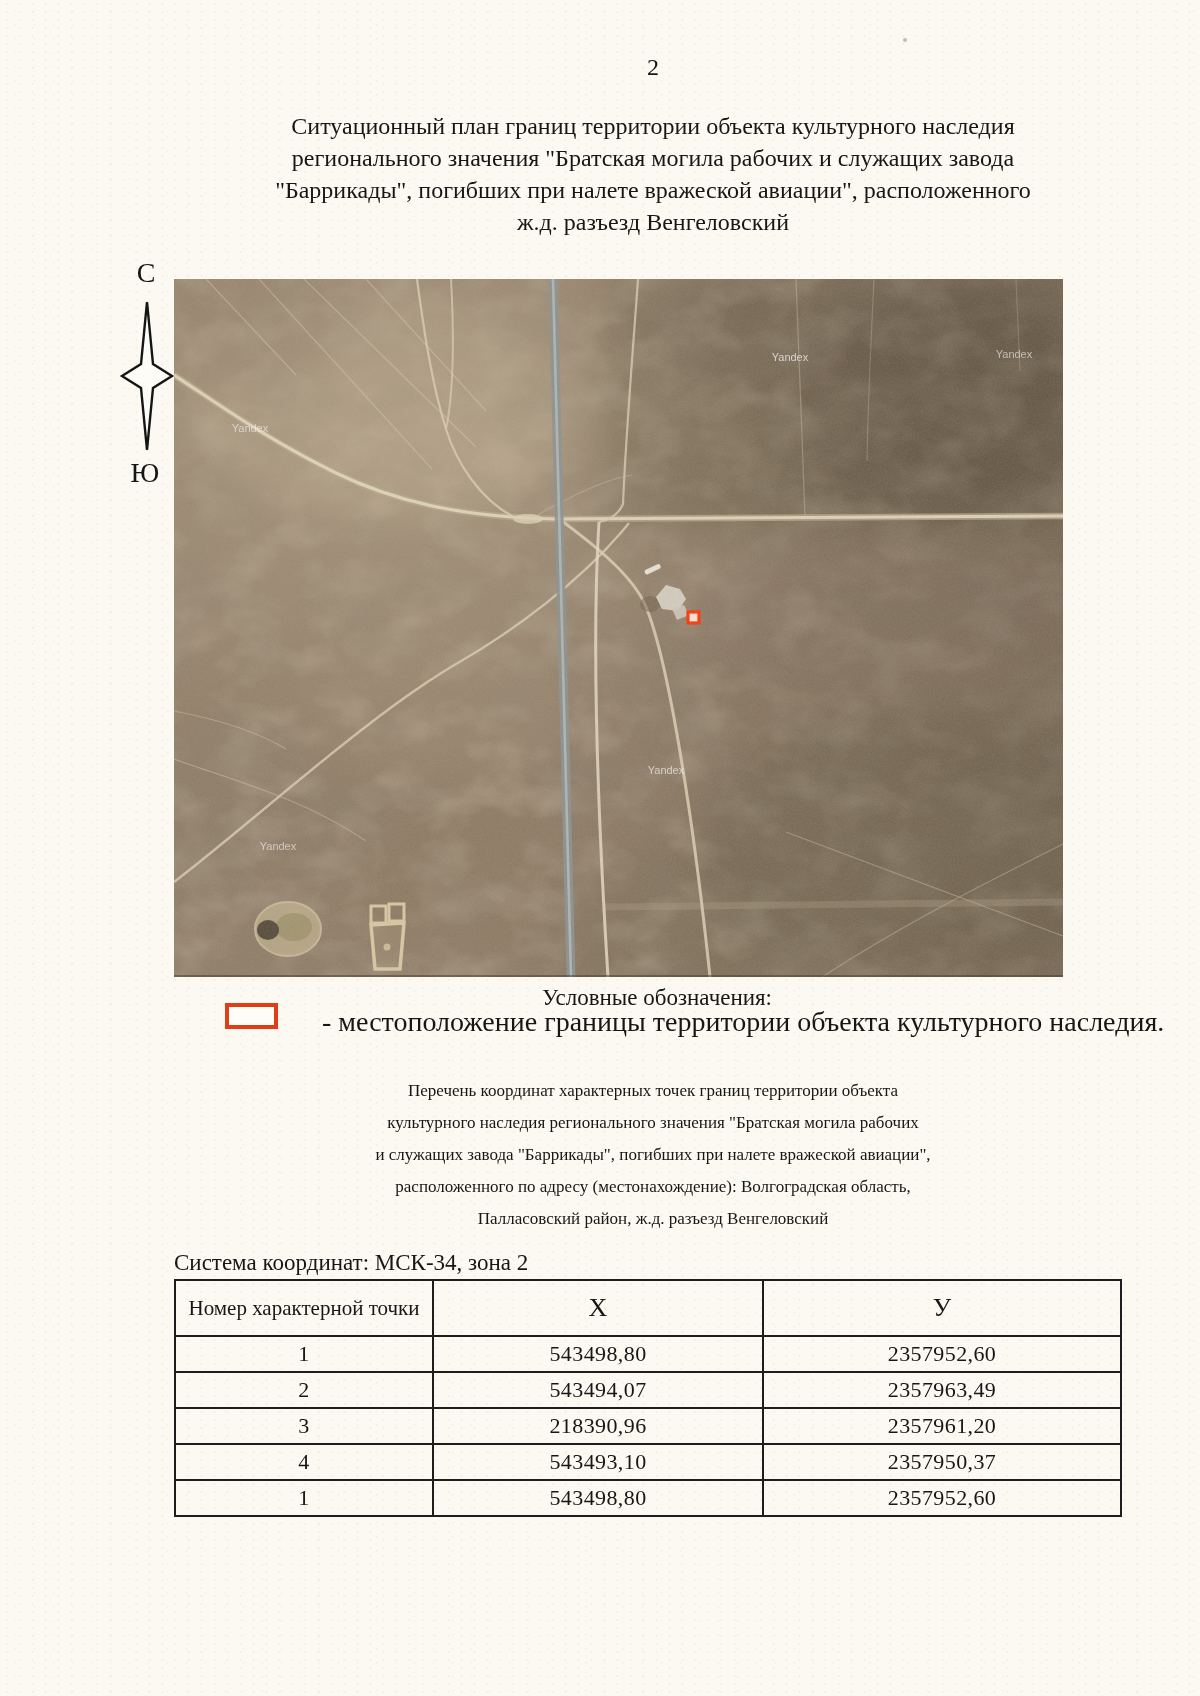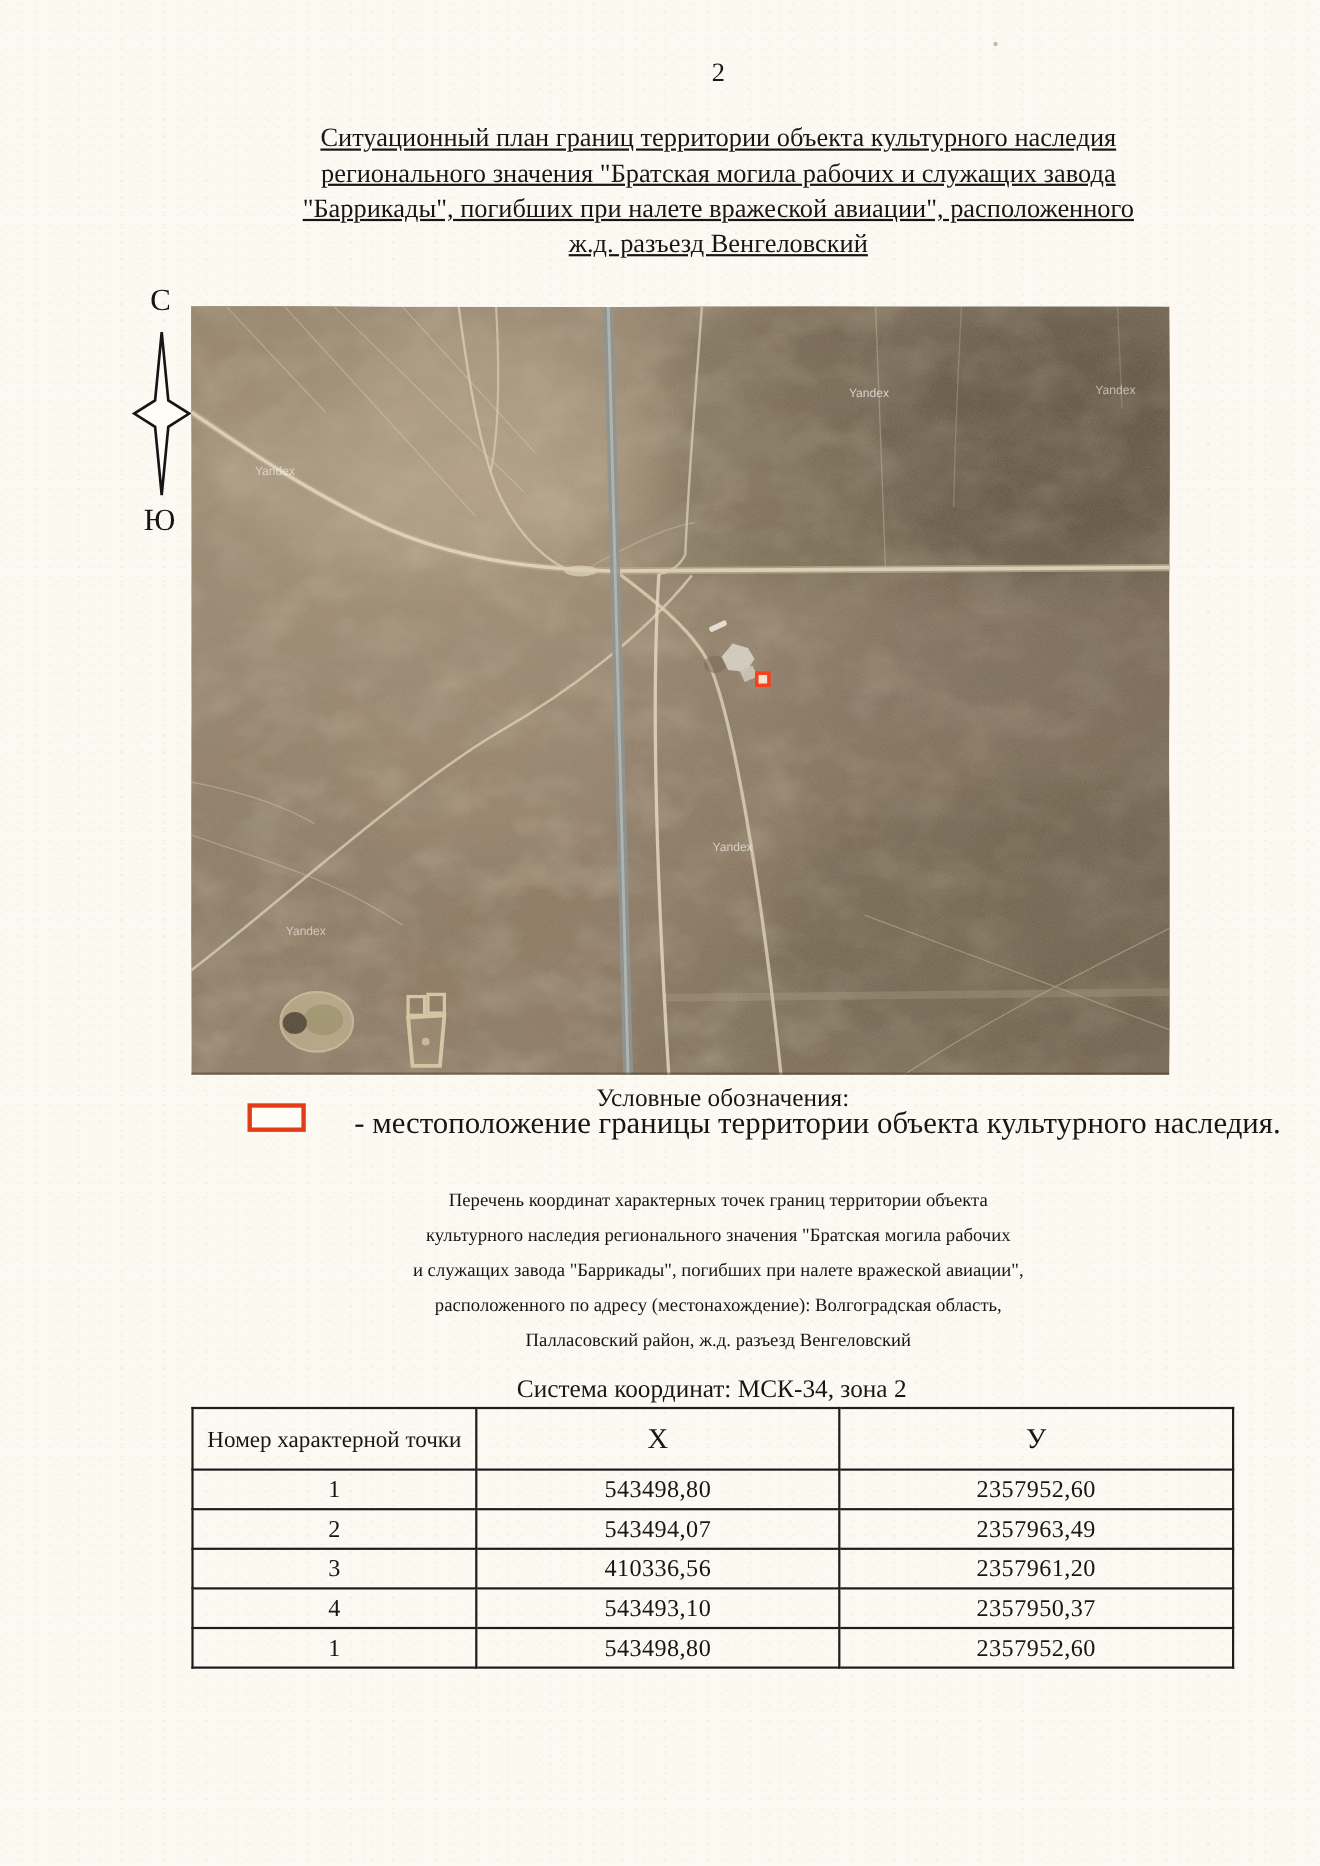--- a/index.html
+++ b/index.html
@@ -11,28 +11,28 @@
       radial-gradient(rgba(206,192,146,0.13) 1px, transparent 1.3px);
     background-size:13px 8px,19px 14px;
     background-position:0 0,6px 4px;
     font-family:"Liberation Serif","DejaVu Serif",serif;
     color:#161616;
   }
   .abs{position:absolute;}
   .centered{position:absolute;left:106px;width:1094px;text-align:center;}
   .page-number{top:54px;font-size:24px;}
   .doc-title{top:110px;font-size:24px;line-height:32px;}
-  .doc-title span{display:block;text-decoration:underline;}
+  .doc-title span{display:block;}
   .legend-heading{top:985px;left:174px;width:966px;text-align:center;font-size:23px;}
   .legend-symbol{left:225px;top:1003px;width:45px;height:18px;background:#fffdf8;
     border:4px solid #e33d17;}
   .legend-item-text{left:322px;top:1006px;font-size:28px;}
   .coords-heading{top:1075px;font-size:17px;line-height:32px;}
   .coords-heading span{display:block;}
-  .sys-coord{top:1250px;left:174px;width:946px;text-align:center;font-size:23px;}
+  .sys-coord{top:1250px;left:174px;width:946px;font-size:23px;}
   table.coords{
     position:absolute;left:174px;top:1279px;width:946px;
     border-collapse:collapse;table-layout:fixed;
   }
   table.coords td,table.coords th{
     border:2px solid #1d1d1d;text-align:center;vertical-align:middle;
     font-weight:normal;padding:4px;
   }
   th.h-num{font-size:21px;line-height:23px;height:46px;}
   th.h-xy{font-size:26px;}
@@ -207,21 +207,21 @@
     <td class="cell">543498,80</td>
     <td class="cell">2357952,60</td>
   </tr>
   <tr>
     <td class="cell">2</td>
     <td class="cell">543494,07</td>
     <td class="cell">2357963,49</td>
   </tr>
   <tr>
     <td class="cell">3</td>
-    <td class="cell">410336,56</td>
+    <td class="cell">218390,96</td>
     <td class="cell">2357961,20</td>
   </tr>
   <tr>
     <td class="cell">4</td>
     <td class="cell">543493,10</td>
     <td class="cell">2357950,37</td>
   </tr>
   <tr>
     <td class="cell">1</td>
     <td class="cell">543498,80</td>

